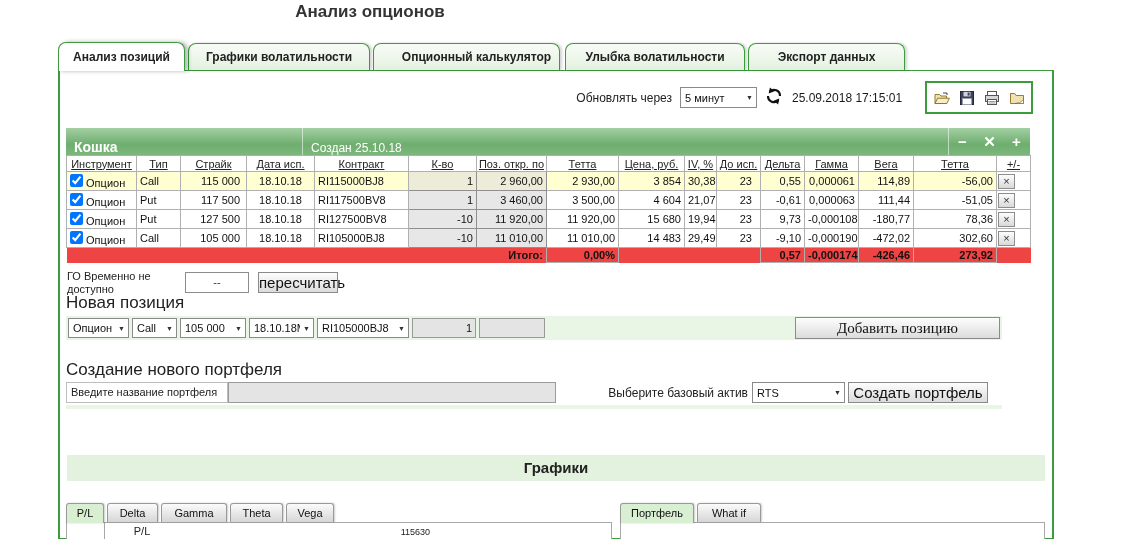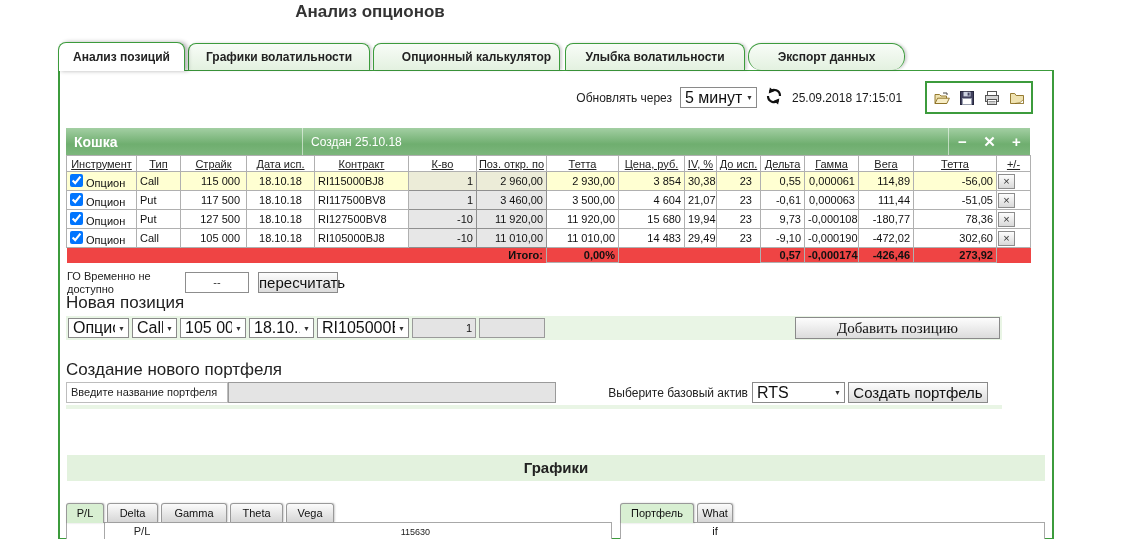--- a/index.html
+++ b/index.html
@@ -16,32 +16,32 @@
     box-shadow:2px 0 3px rgba(0,0,0,0.18); cursor:pointer; z-index:2; }
   .tab.active { top:42px; height:29px; background:#fff; z-index:4; box-shadow:3px 0 4px rgba(0,0,0,0.3); }
 
   .panel { position:absolute; left:58px; top:70px; width:996px; height:470px;
     border:2px solid #3c9b3c; border-top:1px solid #3c9b3c; background:#fff; z-index:1; }
 
   .z { position:absolute; z-index:3; }
 
   
   .lbl12 { font-size:12px; color:#222; }
-  .sel { border:1px solid #8a8a8a; background:#fff; font-size:16px; color:#111;
+  .sel { border:1px solid #8a8a8a; background:#fff; font-size:11px; color:#111;
     display:flex; align-items:center; justify-content:space-between; padding:0 3px 0 4px;
     cursor:pointer; overflow:hidden; white-space:nowrap; }
   .sel::after { content:"▼"; font-size:7px; color:#333; margin-left:3px; flex:0 0 auto; }
   .sel span { overflow:hidden; white-space:nowrap; }
   .refresh-btn { background:none; border:none; cursor:pointer; padding:0; }
   .toolbar { border:2px solid #3c9b3c; display:flex; align-items:center; justify-content:center; gap:9px; background:#fff; }
   .icon-btn { background:none; border:none; padding:0; cursor:pointer; width:16px; height:16px; }
 
   
   .phead { background:linear-gradient(180deg,#a3cfa3 0%,#6fae6f 60%,#7cb67c 100%);
-    color:#fff; display:flex; align-items:center; }
+    color:#fff; display:flex; align-items:flex-end; }
   .phead .pname { font-size:14px; font-weight:bold; padding-left:8px; width:236px; }
   .phead .pdiv { width:1px; height:100%; background:rgba(255,255,255,0.55); }
   .phead .pcreated { font-size:12px; padding-left:8px; flex:1; }
   .pctrl { display:flex; align-items:center; height:100%; border-left:1px solid rgba(255,255,255,0.55); }
   .pctrl span { width:27px; text-align:center; font-size:15px; font-weight:bold; color:#fff; cursor:pointer; }
 
   
   table.t { border-collapse:collapse; table-layout:fixed; width:964px; font-size:11px; color:#111; background:#fff; }
   .t th { font-weight:normal; text-decoration:underline; color:#222; border:1px solid #b0b0b0;
     height:16px; background:#fff; white-space:nowrap; overflow:hidden; cursor:pointer; }
@@ -84,21 +84,21 @@
 <body>
 
 <div class="stage">
 
   <div class="page-title">Анализ опционов</div>
 
   <div class="tab active" style="left:58px;width:127px;">Анализ позиций</div>
   <div class="tab" style="left:188px;width:182px;">Графики волатильности</div>
   <div class="tab" style="left:373px;width:187px;padding-left:20px;">Опционный калькулятор</div>
   <div class="tab" style="left:565px;width:180px;">Улыбка волатильности</div>
-  <div class="tab" style="left:748px;width:157px;border-radius:13px;">Экспорт данных</div>
+  <div class="tab" style="left:748px;width:157px;">Экспорт данных</div>
 
   <div class="panel"></div>
 
   <div class="z lbl12" style="left:560px;top:91px;width:112px;text-align:right;">Обновлять через</div>
   <div class="z sel" style="left:680px;top:87px;width:77px;height:21px;">
       <span>5 минут</span>
     </div>
   <button class="z refresh-btn" style="left:764px;top:87px;width:20px;height:20px;">
     <svg width="18" height="18" viewBox="0 0 18 18">
       <path d="M15 9 a6 6 0 0 0 -10.4 -4.2" stroke="#111" stroke-width="2.2" fill="none"></path>
@@ -325,16 +325,16 @@
   <div class="mtab" style="left:230px;width:53px;">Theta</div>
   <div class="mtab" style="left:286px;width:48px;">Vega</div>
 
   <div class="bpanel" style="left:66px;width:546px;height:30px;">
     <div style="position:absolute;left:37px;top:0;width:1px;height:100%;background:#a8a8a8;"></div>
   </div>
   <div class="z" style="left:103px;top:525px;width:78px;text-align:center;font-size:11px;color:#222;">P/L</div>
   <div class="z smalltext" style="left:300px;top:527px;width:130px;text-align:right;">115630</div>
 
   <div class="mtab active" style="left:620px;width:74px;">Портфель</div>
-  <div class="mtab" style="left:697px;width:36px;">What if</div>
+  <div class="mtab" style="left:697px;width:64px;">What if</div>
   <div class="bpanel" style="left:620px;width:425px;height:30px;"></div>
 
 </div>
 
 </body></html>

